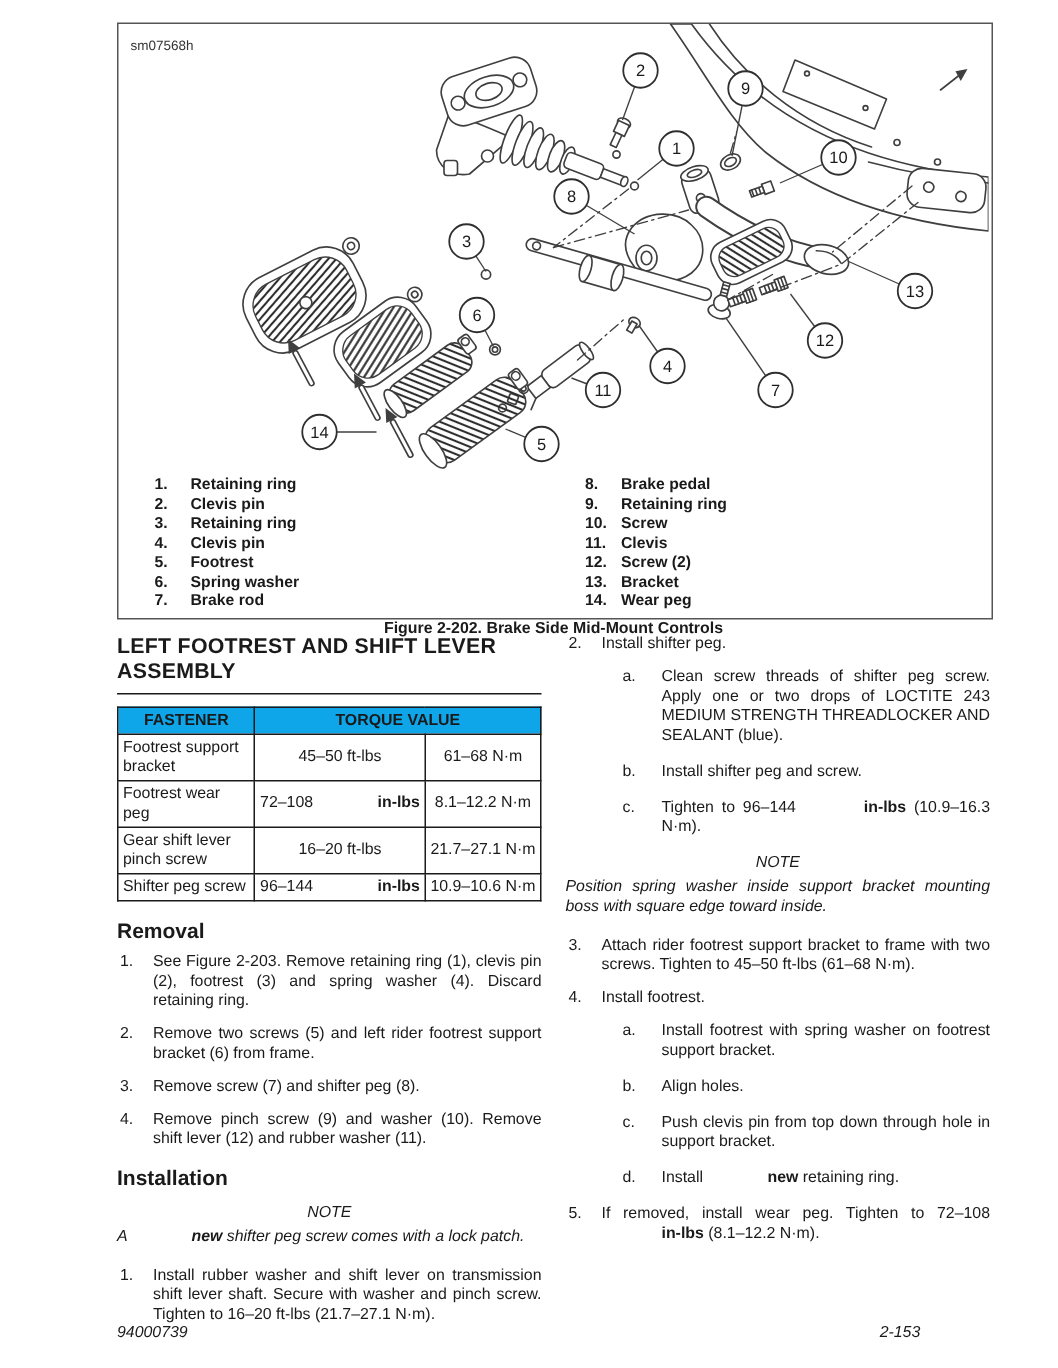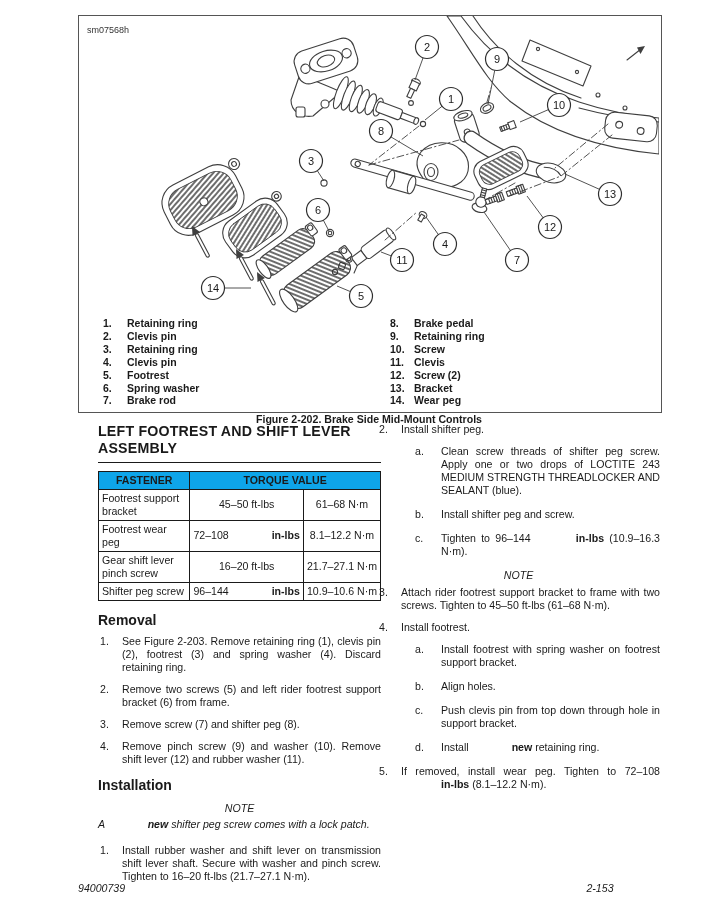--- a/index.html
+++ b/index.html
@@ -9,21 +9,21 @@
   }
   .figbox{position:absolute;left:78px;top:15px;width:582px;height:396px;border:1px solid #555;background:#fff;}
   .imgid{position:absolute;left:8px;top:9px;font-size:9px;color:#333;}
   #diagram{position:absolute;left:0;top:0;width:580px;height:300px;}
   .plist{position:absolute;top:301px;font-size:10.5px;font-weight:bold;line-height:12.9px;white-space:nowrap;}
   .plist.pl-left{left:24px;}
   .plist.pl-right{left:311px;}
   .pnum{display:inline-block;width:24px;}
   .figcaption{position:absolute;left:78px;top:413px;width:582px;text-align:center;font-weight:bold;font-size:10.6px;}
   .col{position:absolute;top:423px;width:283px;font-size:10.6px;line-height:13px;}
-  .col-left{left:78px;margin-left:20px;}
+  .col-left{left:78px;}
   .col-right{left:377px;}
   .title{font-size:14.2px;line-height:16.8px;font-weight:bold;border-bottom:1.6px solid #1a1a1a;padding-bottom:5px;margin:0 0 8px 0;letter-spacing:.2px;}
   table.torque{border-collapse:collapse;width:100%;margin:2px 0 0 0;}
   table.torque th,table.torque td{border:1px solid #1a1a1a;font-size:10.6px;padding:2px 3px;}
   table.torque{border:1.6px solid #1a1a1a;}
   table.torque th{background:#0ea5e9;text-align:center;font-weight:bold;}
   td.f{text-align:left;}
   td.us,td.nm{text-align:center;white-space:nowrap;}
   h3{font-size:14px;margin:13px 0 8px 0;}
   .step{position:relative;padding-left:24px;margin:0 0 9px 0;text-align:justify;}
@@ -405,20 +405,21 @@
   <div class="step mt4"><span class="n">1.</span><span>Install rubber washer and shift lever on transmission shift lever shaft. Secure with washer and pinch screw. Tighten to 16–20 ft-lbs (21.7–27.1 N·m).</span></div>
 </div>
 
 <div class="col col-right">
   <div class="step"><span class="n">2.</span><span>Install shifter peg.</span></div>
   <div class="step sub mt4"><span class="n">a.</span><span>Clean screw threads of shifter peg screw. Apply one or two drops of LOCTITE 243 MEDIUM STRENGTH THREADLOCKER AND SEALANT (blue).</span></div>
   <div class="step sub"><span class="n">b.</span><span>Install shifter peg and screw.</span></div>
   <div class="step sub"><span class="n">c.</span><span><span>Tighten to 96–144 </span><span class="b">in-lbs</span><span> (10.9–16.3 N·m).</span></span></div>
 
   <div class="note-label">NOTE</div>
+  <div class="note">Position spring washer inside support bracket mounting boss with square edge toward inside.</div>
 
   <div class="step mt4"><span class="n">3.</span><span>Attach rider footrest support bracket to frame with two screws. Tighten to 45–50 ft-lbs (61–68 N·m).</span></div>
   <div class="step"><span class="n">4.</span><span>Install footrest.</span></div>
   <div class="step sub mt4"><span class="n">a.</span><span>Install footrest with spring washer on footrest support bracket.</span></div>
   <div class="step sub"><span class="n">b.</span><span>Align holes.</span></div>
   <div class="step sub"><span class="n">c.</span><span>Push clevis pin from top down through hole in support bracket.</span></div>
   <div class="step sub"><span class="n">d.</span><span><span>Install </span><span class="b">new</span><span> retaining ring.</span></span></div>
   <div class="step mt4"><span class="n">5.</span><span><span>If removed, install wear peg. Tighten to 72–108 </span><span class="b">in-lbs</span><span> (8.1–12.2 N·m).</span></span></div>
 </div>
 

